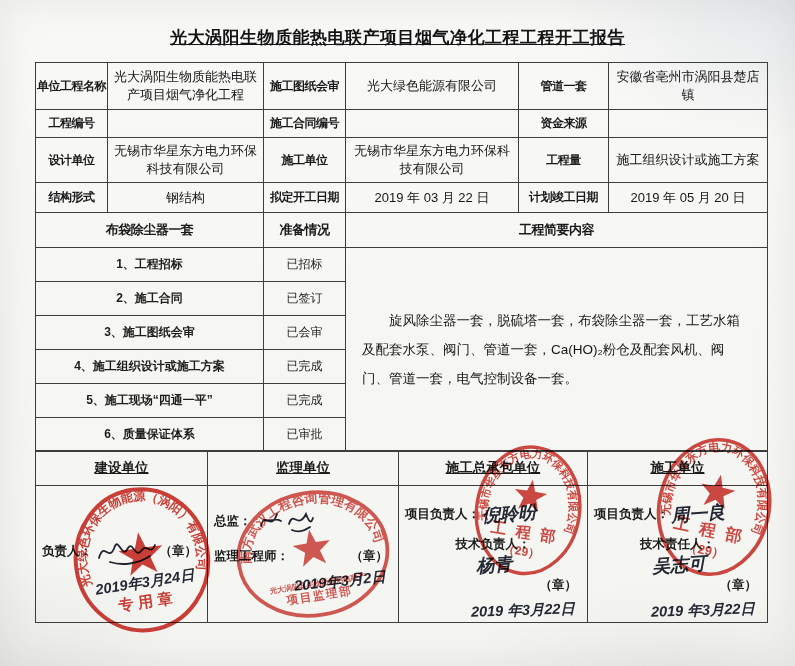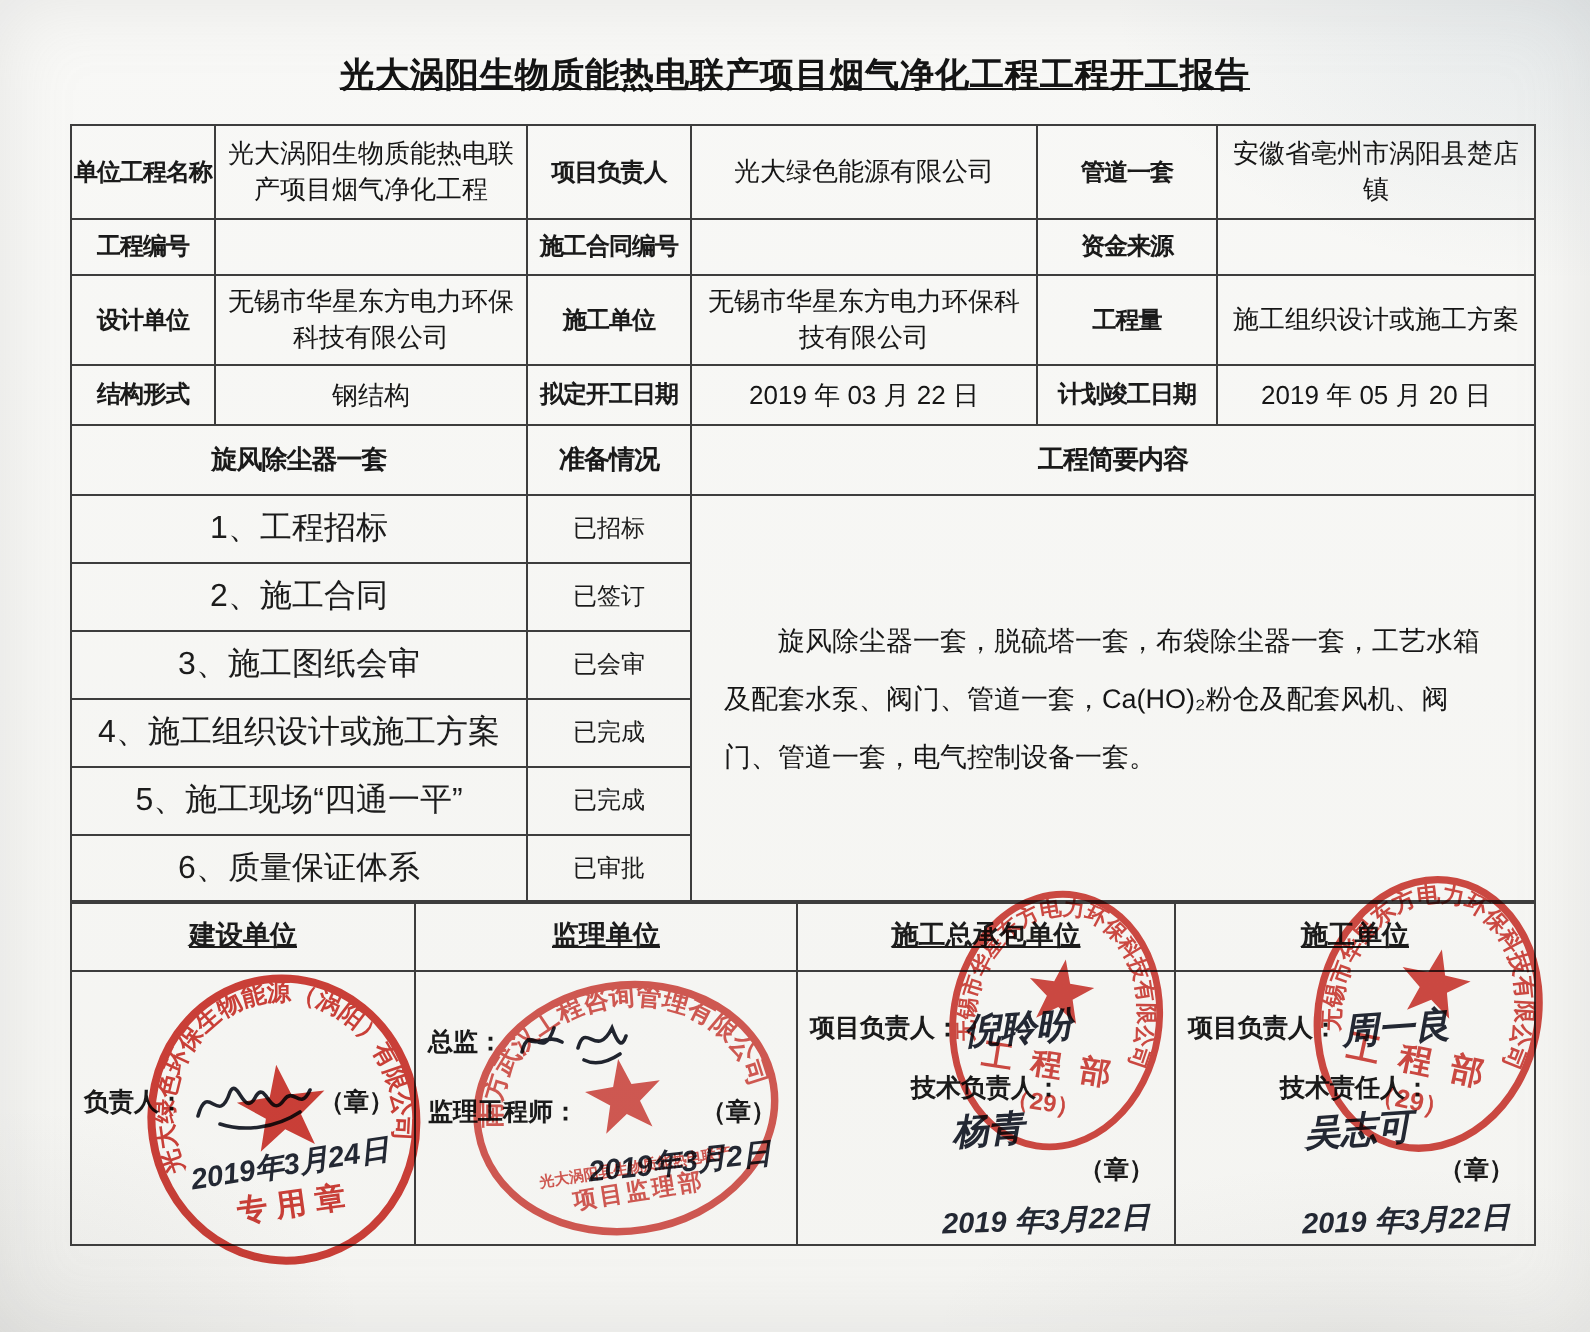--- a/index.html
+++ b/index.html
@@ -21,21 +21,21 @@
     position:absolute;top:26px;left:0;width:795px;
     text-align:center;font-size:17px;font-weight:700;
     text-decoration:underline;letter-spacing:.5px;color:#141414;
   }
   table{border-collapse:collapse;table-layout:fixed;background:transparent;}
   .main-table{position:absolute;left:35px;top:62px;width:732px;padding-left:22px;}
   .sig-table{position:absolute;left:35px;top:450px;width:732px;}
   td,th{border:1px solid #3d3d3d;text-align:center;vertical-align:middle;overflow:hidden;}
   .lbl{font-size:12px;letter-spacing:-0.5px;padding:2px 1px;font-weight:600;color:#1a1a1a;}
   .val{font-size:13px;padding:2px 3px;color:#161616;}
-  .cond-name{font-size:16px;font-weight:400;}
+  .cond-name{font-size:12px;font-weight:700;}
   .cond-status{font-size:12px;}
   .summary-cell{vertical-align:middle;padding:4px 16px;}
   .summary-text{
     text-align:left;font-size:13.5px;line-height:2.15;text-indent:2em;color:#161616;
   }
   .sig-th{font-size:13.5px;font-weight:700;height:32px;background:transparent;text-decoration:underline;}
   .sig-cell{vertical-align:top;padding:0;}
   .sig-inner{position:relative;height:136px;padding:4px 6px;box-sizing:border-box;text-align:center;}
   .sigline{display:flex;align-items:center;font-size:12.5px;font-weight:600;color:#1a1a1a;white-space:nowrap;}
   .sigline .seal{margin-left:auto;padding-right:4px;}
@@ -62,21 +62,21 @@
         <col style="width:156px">
         <col style="width:82px">
       <col style="width:173px">
         <col style="width:90px">
         <col style="width:159px">
     </colgroup>
     <tbody>
         <tr style="height:47px">
       <td class="lbl">单位工程名称</td>
       <td class="val">光大涡阳生物质能热电联产项目烟气净化工程</td>
-      <td class="lbl">项目负责人</td>
+      <td class="lbl">施工图纸会审</td>
       <td class="val">光大绿色能源有限公司</td>
       <td class="lbl">管道一套</td>
       <td class="val">安徽省亳州市涡阳县楚店镇</td>
     </tr>
     <tr style="height:28px">
       <td class="lbl">工程编号</td>
       <td class="val"></td>
       <td class="lbl">施工合同编号</td>
       <td class="val"></td>
       <td class="lbl">资金来源</td>
@@ -92,21 +92,21 @@
     </tr>
     <tr style="height:30px">
       <td class="lbl">结构形式</td>
       <td class="val">钢结构</td>
       <td class="lbl">拟定开工日期</td>
       <td class="val">2019 年 03 月 22 日</td>
       <td class="lbl">计划竣工日期</td>
       <td class="val">2019 年 05 月 20 日</td>
     </tr>
     <tr style="height:35px">
-      <td colspan="2" class="lbl" style="font-size:13px">旋风除尘器一套</td>
+      <td colspan="2" class="lbl" style="font-size:13px">布袋除尘器一套</td>
       <td class="lbl" style="font-size:13px">准备情况</td>
       <td colspan="3" class="lbl" style="font-size:13px">工程简要内容</td>
     </tr>
     <tr style="height:34px">
       <td colspan="2" class="cond-name">1、工程招标</td>
       <td class="cond-status">已招标</td>
       <td colspan="3" rowspan="6" class="summary-cell">
         <div class="summary-text">旋风除尘器一套，脱硫塔一套，布袋除尘器一套，工艺水箱及配套水泵、阀门、管道一套，Ca(HO)₂粉仓及配套风机、阀门、管道一套，电气控制设备一套。</div>
       </td>
     </tr>

